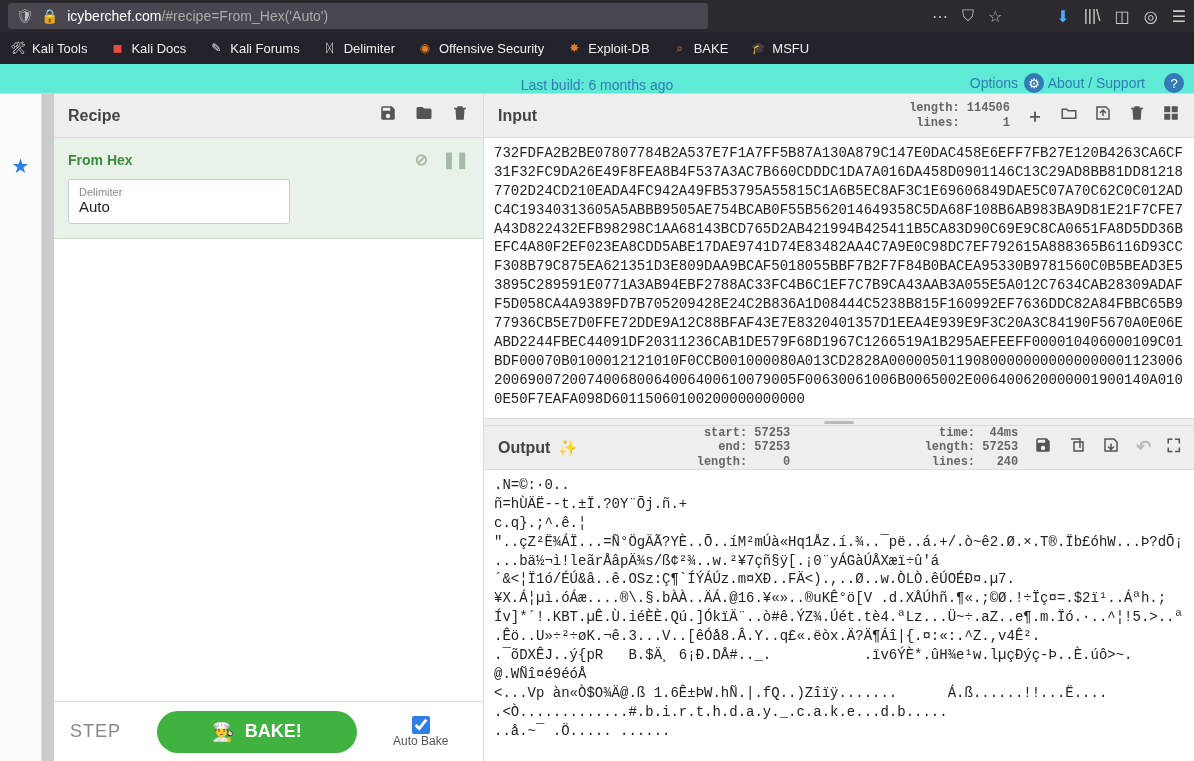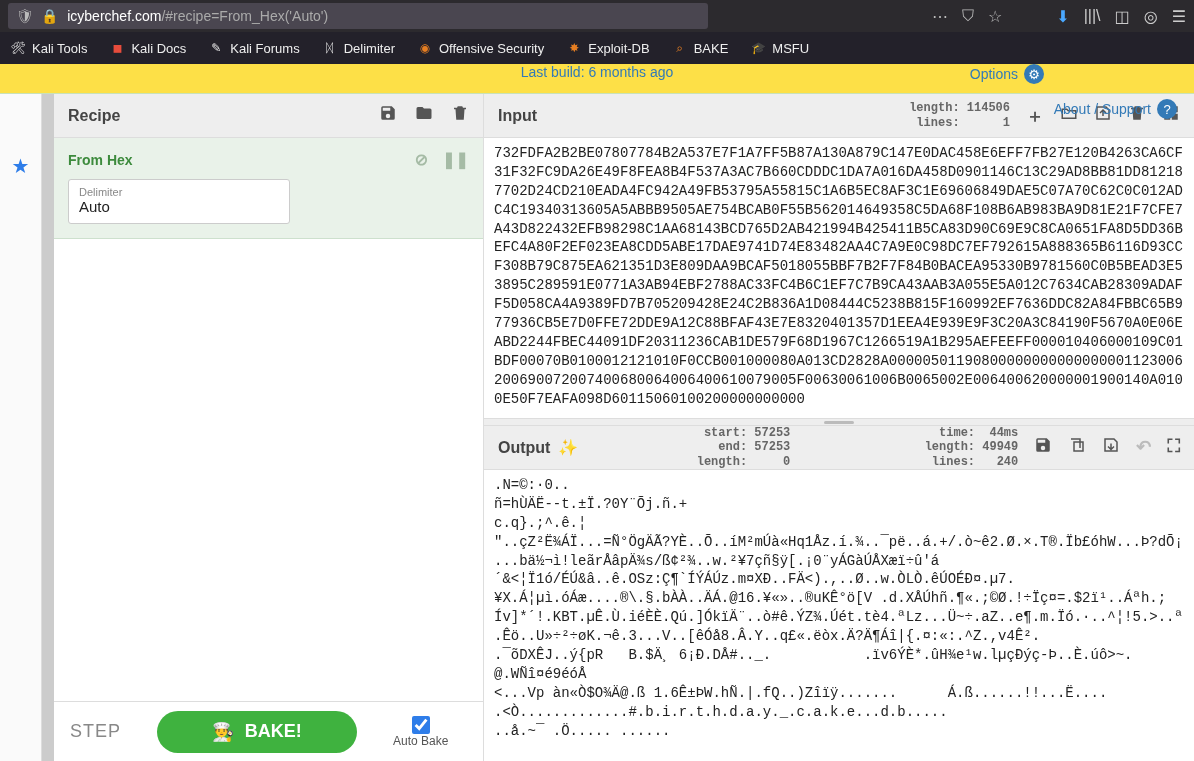--- a/index.html
+++ b/index.html
@@ -14,23 +14,23 @@
   .url-text .rest { color: #aaa; }
   .browser-right { margin-left: auto; display: flex; align-items: center; gap: 14px; font-size: 16px; color: #bbb; }
   .far-right { margin-left: 40px; display: flex; align-items: center; gap: 14px; color: #ccc; }
 
   
   .bookmarks-bar { height: 32px; background: #23212a; display: flex; align-items: center; padding: 0 10px; gap: 22px; color: #eee; font-size: 13px; }
   .bookmark { display: flex; align-items: center; gap: 6px; cursor: pointer; }
   .bm-ico { width: 16px; height: 16px; display: inline-flex; align-items: center; justify-content: center; font-size: 12px; }
 
   
-  .banner { height: 30px; background: #fde047; border-bottom: 1px solid #c9e2b8; display: flex; align-items: flex-start; justify-content: center; position: relative; color: #3c763d; font-size: 14px; }
+  .banner { height: 30px; background: #5eead4; border-bottom: 1px solid #c9e2b8; display: flex; align-items: flex-end; justify-content: center; position: relative; color: #3c763d; font-size: 14px; }
   .banner .opts { position: absolute; right: 150px; display: flex; align-items: center; gap: 6px; color: #337ab7; cursor: pointer; }
-  .banner .help { position: absolute; right: 17px; display: flex; align-items: center; gap: 6px; color: #337ab7; cursor: pointer; margin-top: 35px; }
+  .banner .help { position: absolute; right: 10px; display: flex; align-items: center; gap: 19px; color: #337ab7; cursor: pointer; margin-top: 35px; }
   .gear { width: 20px; height: 20px; background: #337ab7; color: #fff; border-radius: 50%; display: flex; align-items: center; justify-content: center; font-size: 13px; }
   .q { width: 20px; height: 20px; background: #337ab7; color: #fff; border-radius: 50%; display: flex; align-items: center; justify-content: center; font-size: 13px; }
 
   
   .main { display: flex; height: calc(761px - 32px - 32px - 30px); }
   .sidebar { width: 42px; background: #fafafa; border-right: 1px solid #ddd; display: flex; flex-direction: column; align-items: center; padding-top: 60px; gap: 30px; }
   .star { color: #2e7de9; font-size: 20px; }
 
   .gutter { width: 12px; background: #ccc; cursor: col-resize; }
 
@@ -231,21 +231,21 @@
     <div class="separator"></div>
 
     <div class="output-wrap">
       <div class="io-header">
         <span>Output</span>
         <span class="magic">✨</span>
         <div class="stats">start: 57253
   end: 57253
 length:     0</div>
         <div class="stats">  time:  44ms
-length: 49949
+length: 57253
  lines:   240</div>
         <div class="io-icons">
           <span>
             <svg class="icon" viewBox="0 0 24 24">
                 <path d="M17 3H5a2 2 0 0 0-2 2v14a2 2 0 0 0 2 2h14a2 2 0 0 0 2-2V7l-4-4zM12 19a3 3 0 1 1 0-6 3 3 0 0 1 0 6zm3-10H5V5h10v4z"></path>
               </svg>
           </span>
           <span>
             <svg class="icon" viewBox="0 0 24 24">
                 <path fill="none" stroke="currentColor" stroke-width="2" d="M8 8h12v12H8z M4 4h12v12"></path>

